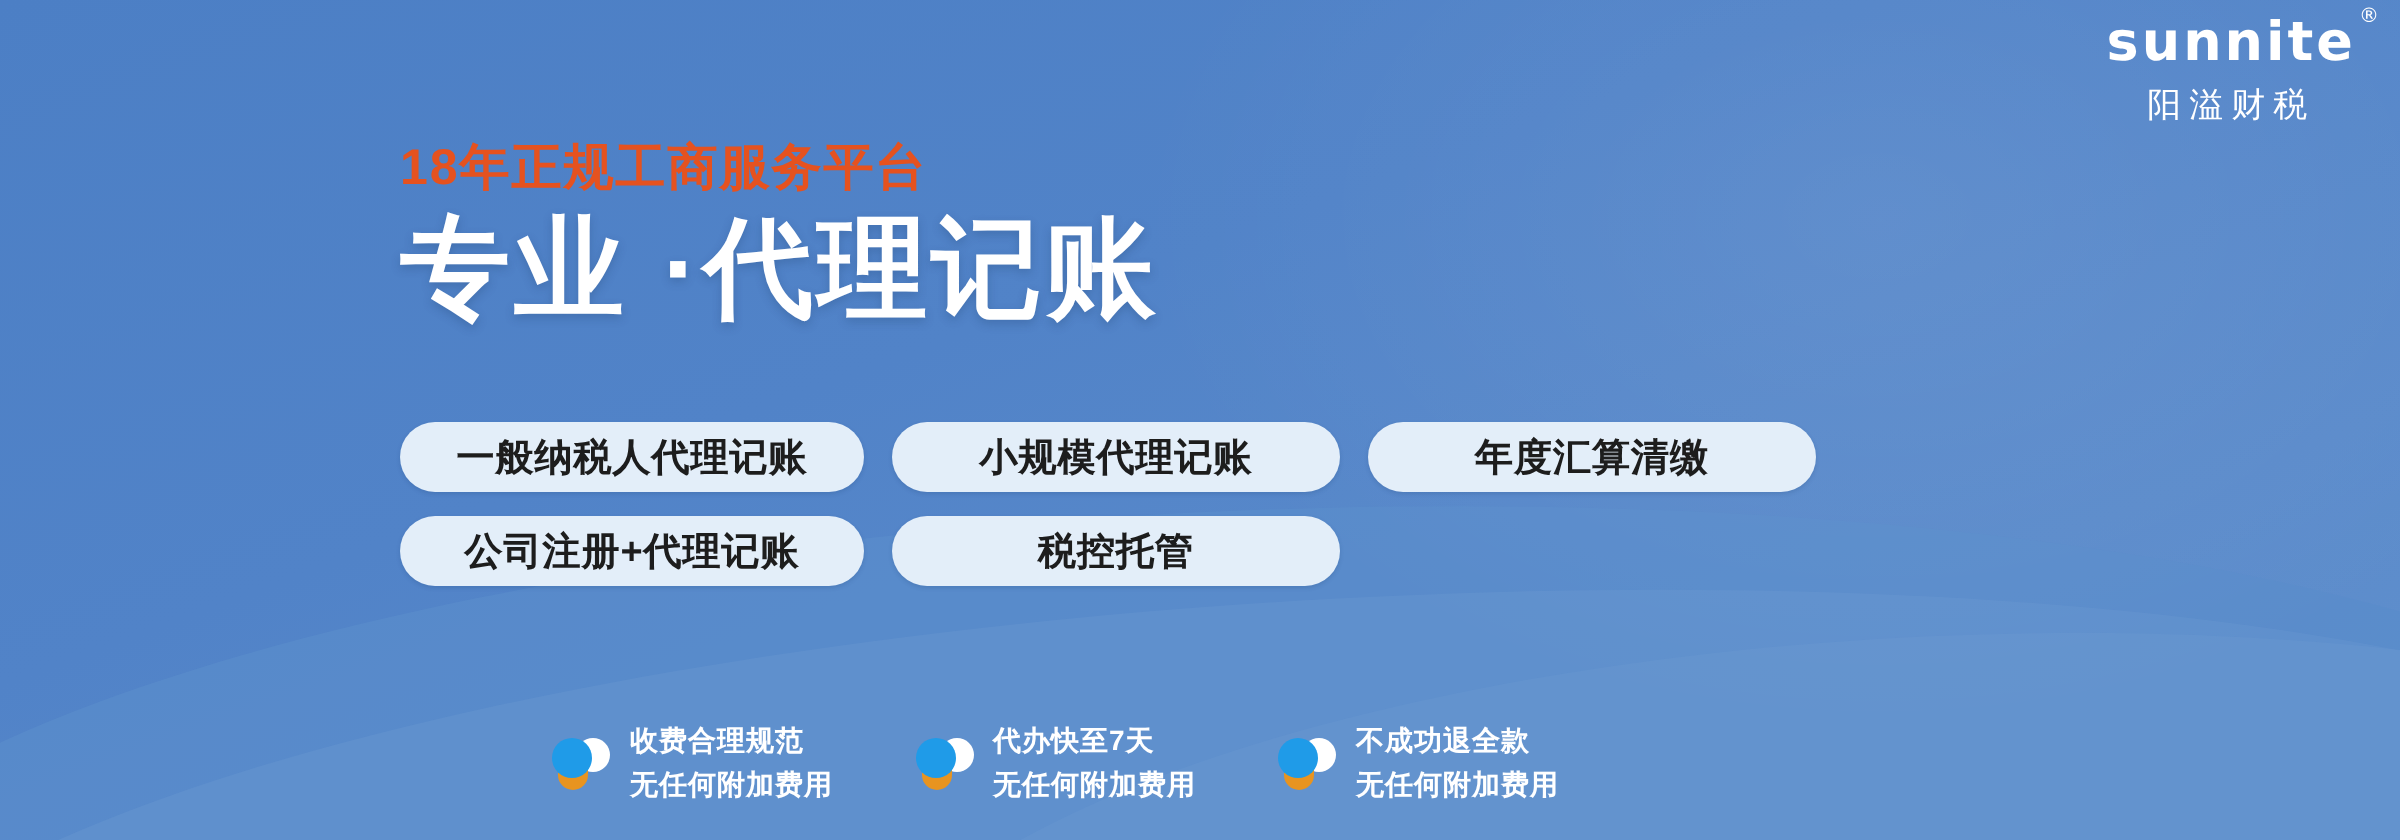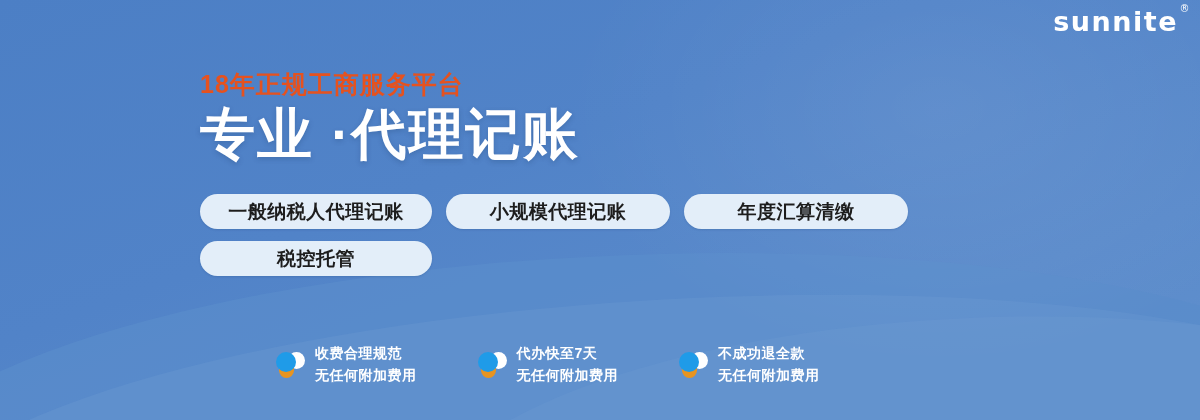--- a/index.html
+++ b/index.html
@@ -121,21 +121,21 @@
     letter-spacing: 2px;
     line-height: 1.08;
     white-space: nowrap;
     text-shadow: 0 2px 5px rgba(28,60,105,.25);
   }
 
   
   #pills {
     position: absolute;
     left: 200px;
-    top: 194px;
+    top: 211px;
     display: grid;
     grid-template-columns: 232px 224px 224px;
     grid-auto-rows: 35px;
     column-gap: 14px;
     row-gap: 12px;
   }
   .pill {
     background: #e3eef9;
     border-radius: 18px;
     display: flex;
@@ -146,24 +146,24 @@
     font-weight: bold;
     letter-spacing: .5px;
     white-space: nowrap;
     box-shadow: 0 1px 2px rgba(30,62,110,.18);
   }
 
   
   #features {
     position: absolute;
     left: 275px;
-    top: 343px;
+    top: 360px;
     display: flex;
     align-items: flex-start;
-    gap: 60px;
+    gap: 40px;
     justify-content: space-between;
   }
   .feature {
     display: flex;
     align-items: center;
     gap: 10px;
   }
   .feature-icon {
     position: relative;
     width: 30px;
@@ -214,36 +214,40 @@
   <div class="wave wave-1"></div>
   <div class="wave wave-2"></div>
   <div class="wave wave-3"></div>
   <div class="glow"></div>
 
   <div id="logo">
     <div class="logo-word">
       <span>sunnite</span>
       <span class="logo-reg">®</span>
     </div>
+    <div class="logo-cn">阳溢财税</div>
   </div>
 
   <div id="headline">
     <div class="tagline">18年正规工商服务平台</div>
     <div class="title">专业 ·代理记账</div>
   </div>
 
   <div id="pills">
     <div class="pill">
       <span>一般纳税人代理记账</span>
     </div>
     <div class="pill">
       <span>小规模代理记账</span>
     </div>
     <div class="pill">
       <span>年度汇算清缴</span>
+    </div>
+    <div class="pill">
+      <span>公司注册+代理记账</span>
     </div>
     <div class="pill">
       <span>税控托管</span>
     </div>
   </div>
 
   <div id="features">
 
     <div class="feature">
       <div class="feature-icon">

